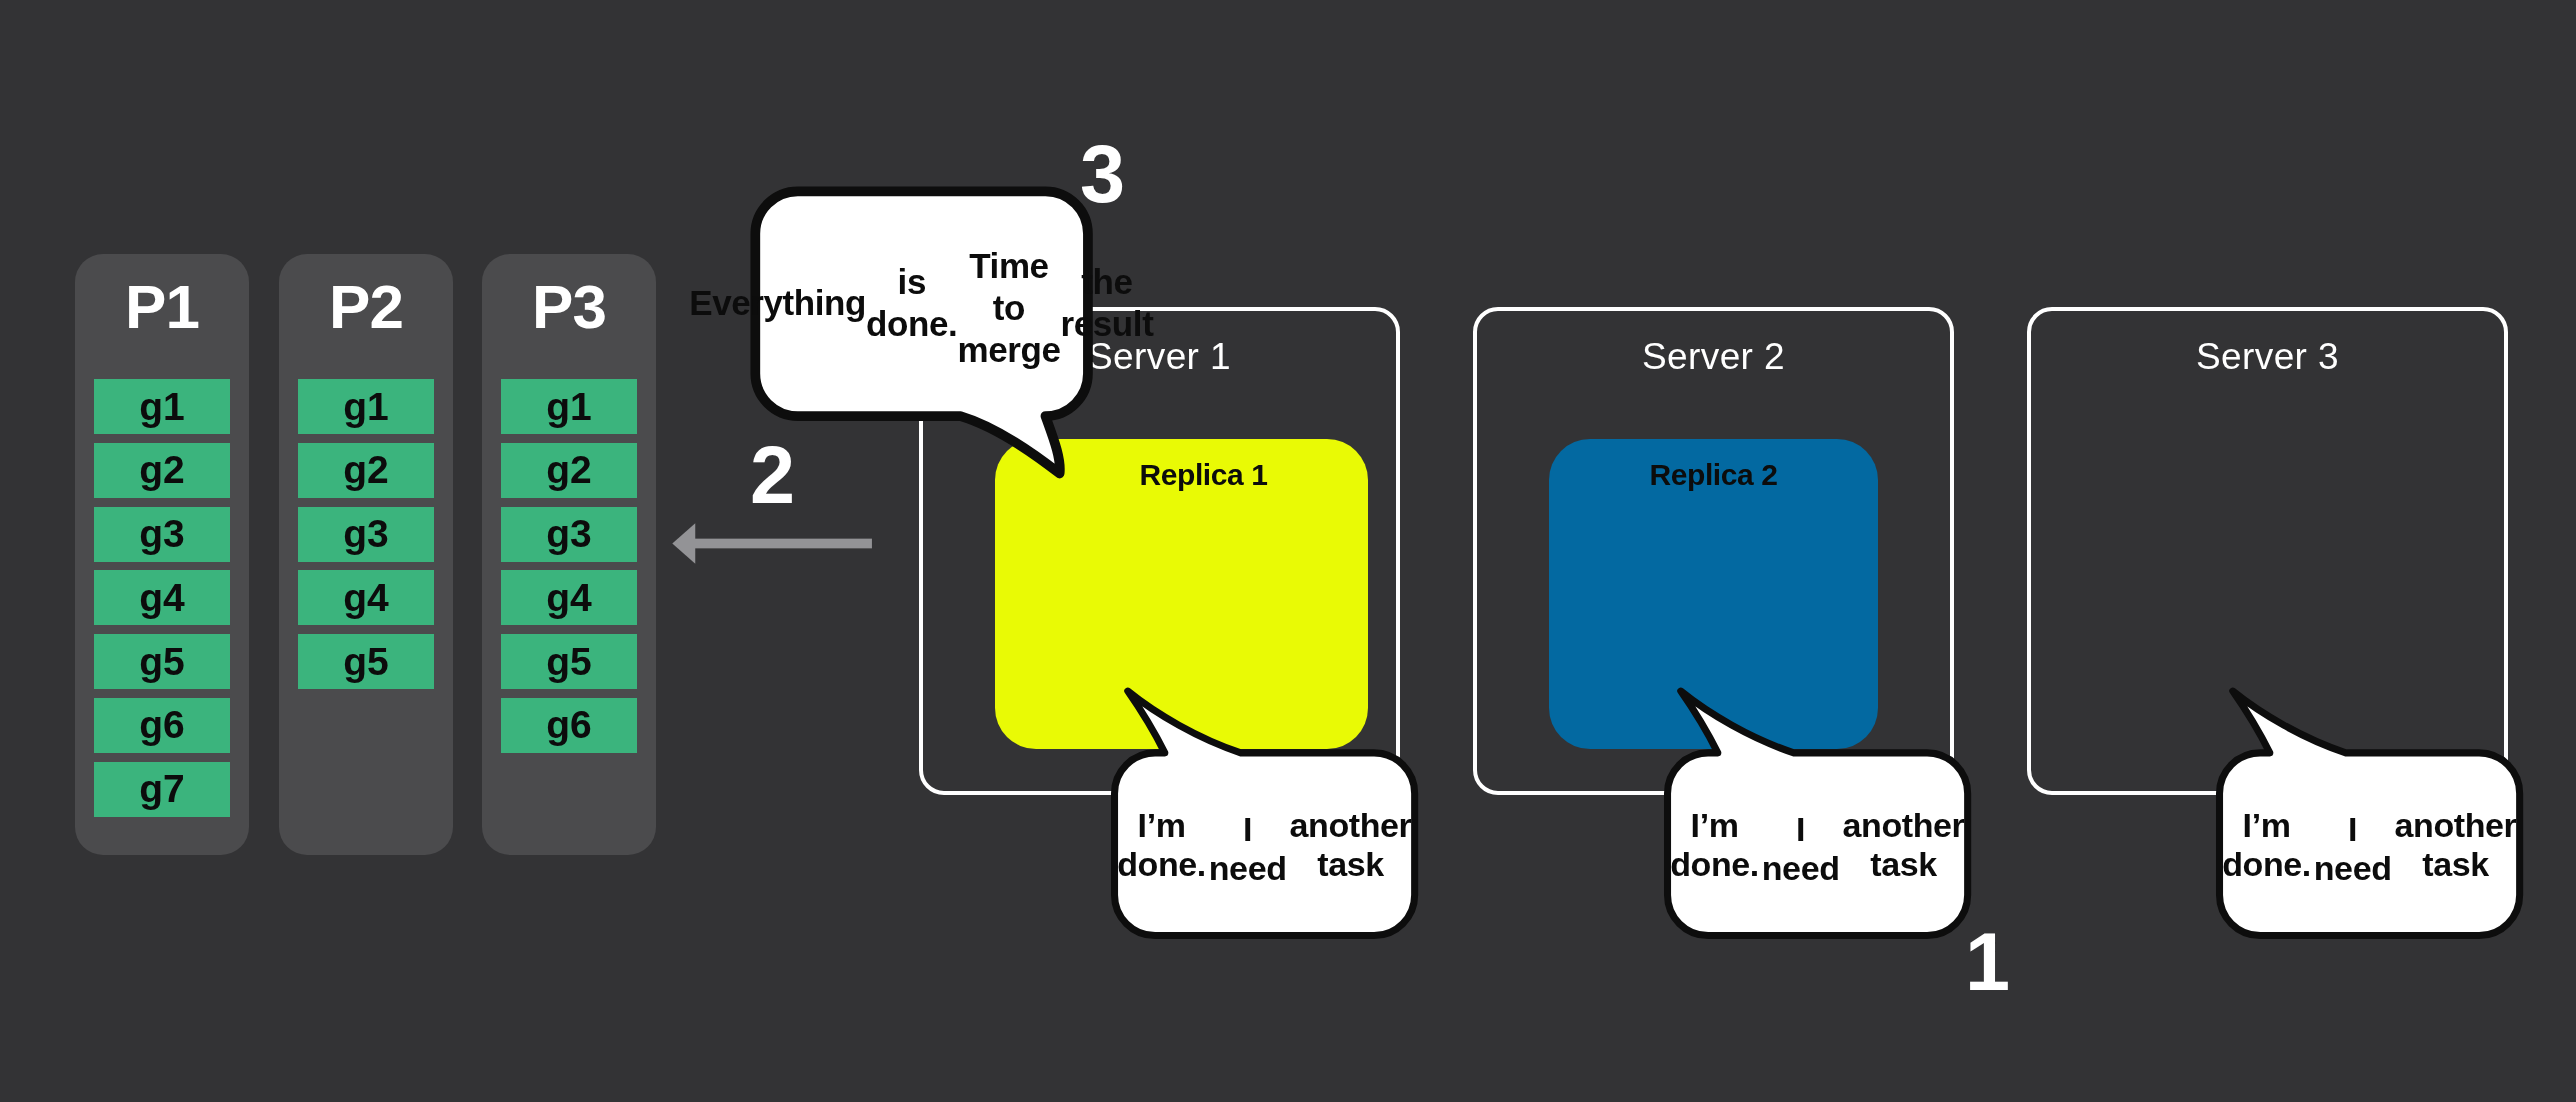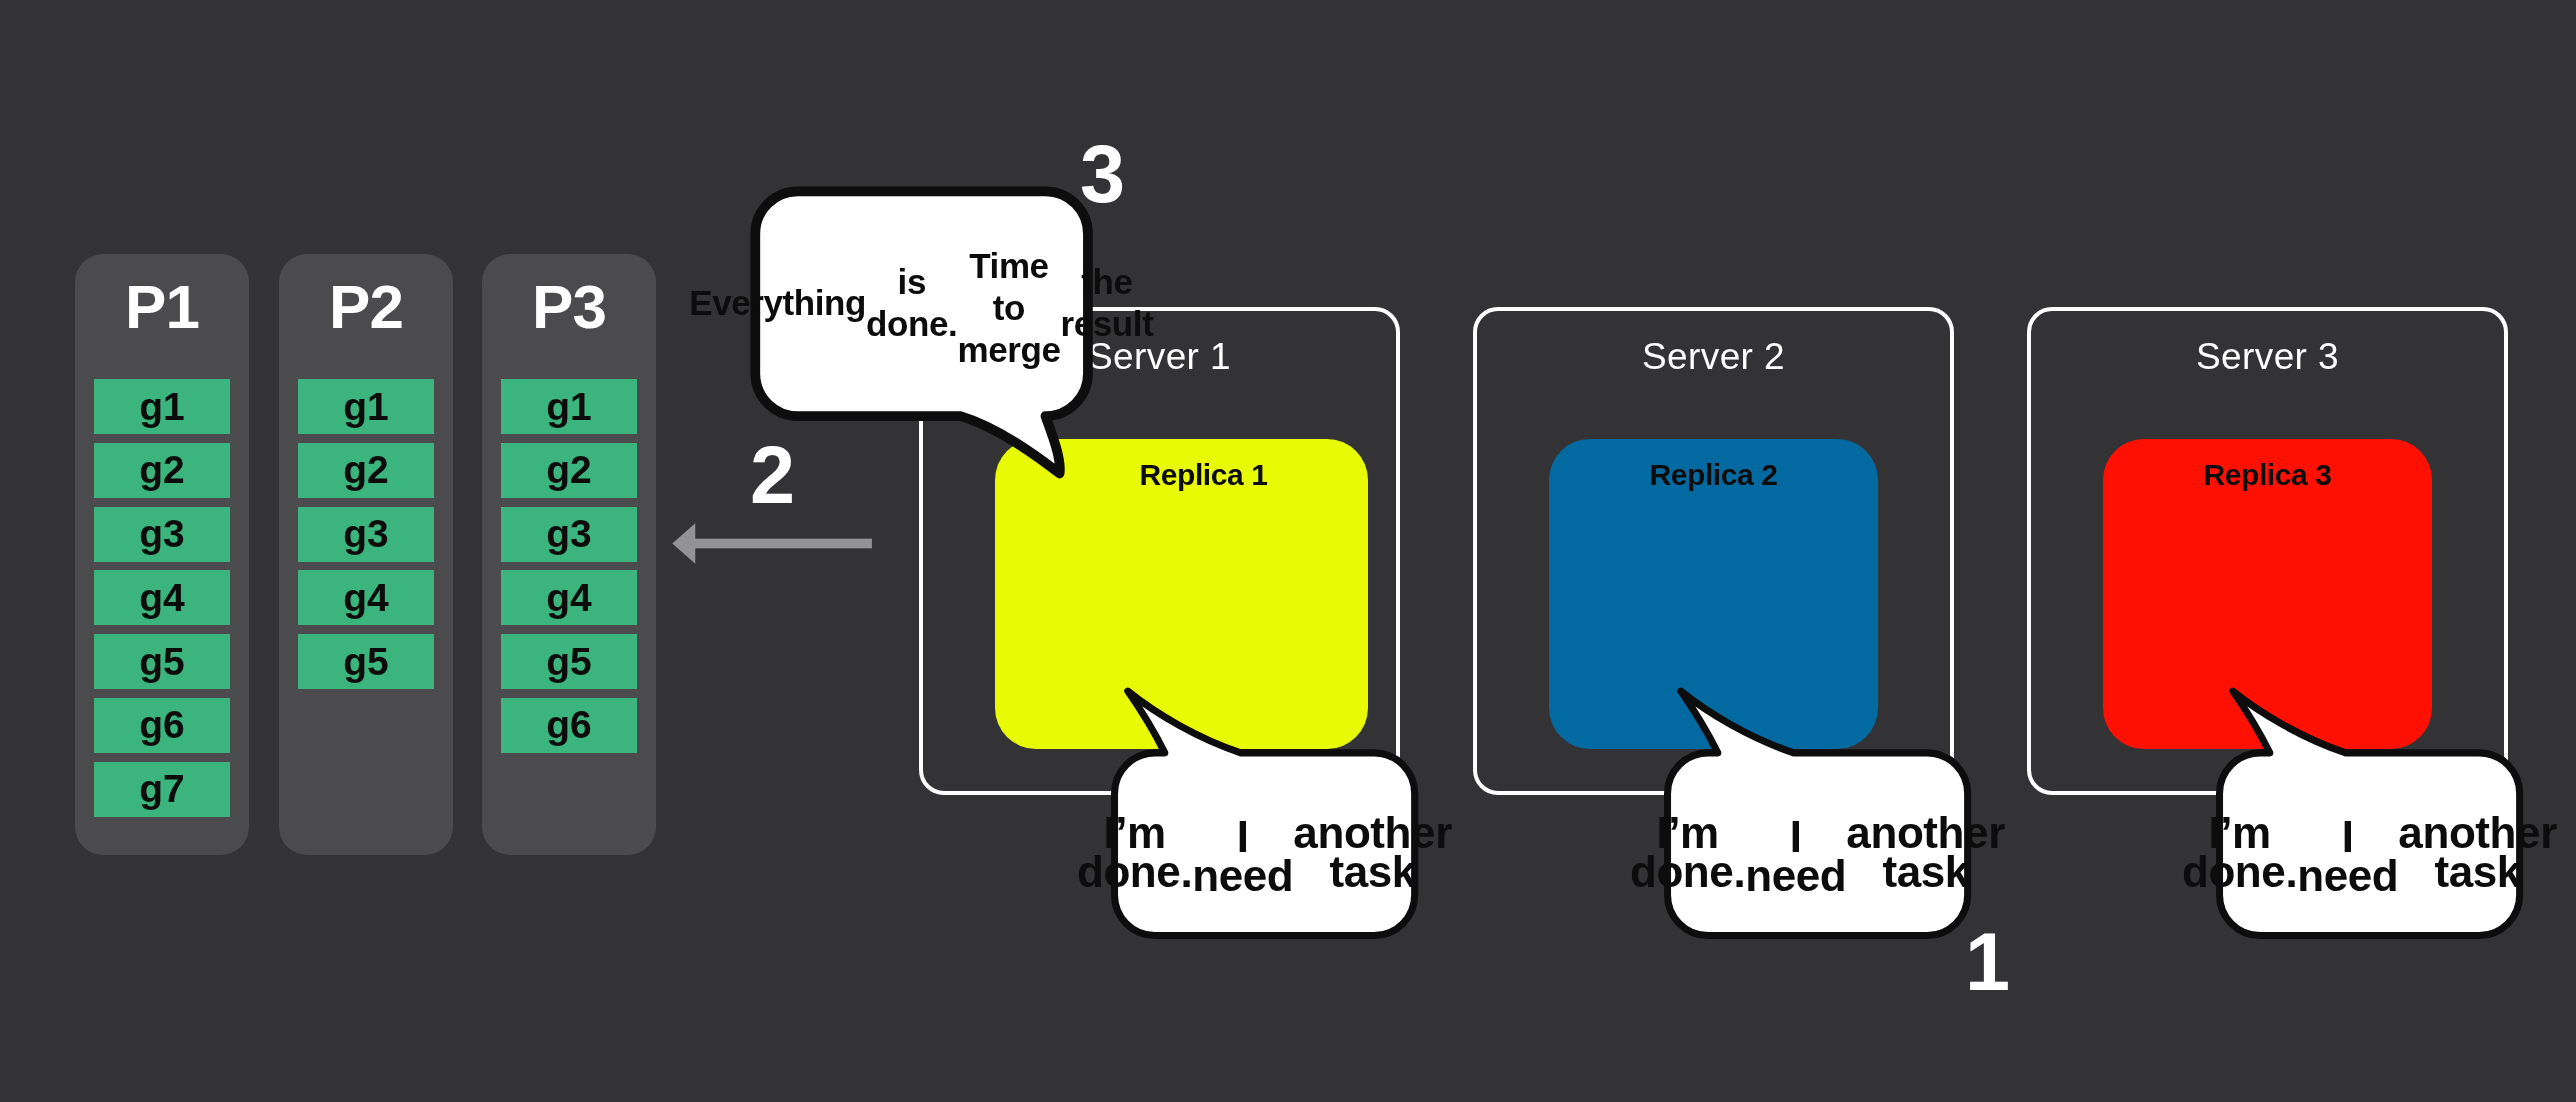--- a/index.html
+++ b/index.html
@@ -104,22 +104,22 @@
   .merge-bubble { left: 750px; top: 186px; width: 345px; height: 292px; }
   .merge-bubble .bubble-text {
     left: 5.3px; top: 5.3px; width: 332px; height: 224px;
     font-size: 35px; line-height: 42px;
   }
   .task-bubble { width: 318px; height: 256px; }
   .task-bubble-1 { left: 1110px; top: 684px; }
   .task-bubble-2 { left: 1663px; top: 684px; }
   .task-bubble-3 { left: 2215px; top: 684px; }
   .task-bubble .bubble-text {
-    left: 4.4px; top: 76px; width: 300px; height: 183px;
-    font-size: 44px; line-height: 39px;
+    left: 4.4px; top: 69px; width: 300px; height: 183px;
+    font-size: 34px; line-height: 39px;
   }
   .para-gap { margin-top: 8.8px; }
 
   
   .step {
     position: absolute;
     color: #ffffff;
     font-size: 81px; font-weight: bold;
     line-height: 81px;
   }
@@ -185,23 +185,20 @@
   <div class="server server-3">
     <div class="server-title">Server 3</div>
   </div>
 
   <div class="replica replica-1" style="background: rgb(233, 250, 5); padding-left: 44px;">
     <div class="replica-label">Replica 1</div>
   </div>
   <div class="replica replica-2" style="background: #0369a1;">
     <div class="replica-label">Replica 2</div>
   </div>
-  <div class="replica replica-3" style="background: rgb(255, 16, 3);">
-    <div class="replica-label">Replica 3</div>
-  </div>
 
   <div class="bubble task-bubble task-bubble-1">
     <svg width="318" height="256" viewBox="0 0 360 290">
       <path class="bubble-path task-bubble-path" d="M 148 78 L 299 78 A 46 46 0 0 1 345 124 L 345 239 A 46 46 0 0 1 299 285 L 51 285 A 46 46 0 0 1 5 239 L 5 124 A 46 46 0 0 1 51 78 L 62 78 C 50 54, 34 28, 20 8 C 52 34, 100 62, 148 78 Z"></path>
     </svg>
     <div class="bubble-text">
       <div>I’m done.</div>
       <div class="para-gap">I need</div>
       <div>another task</div>
     </div>

